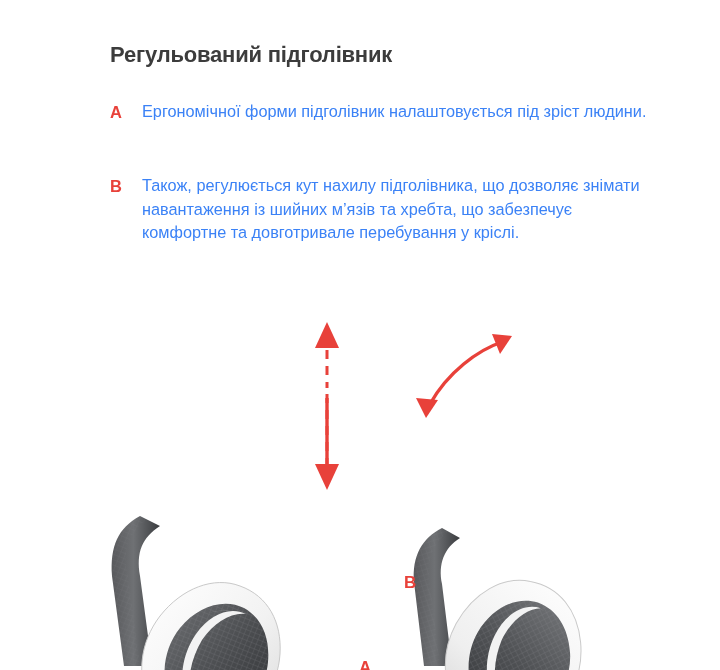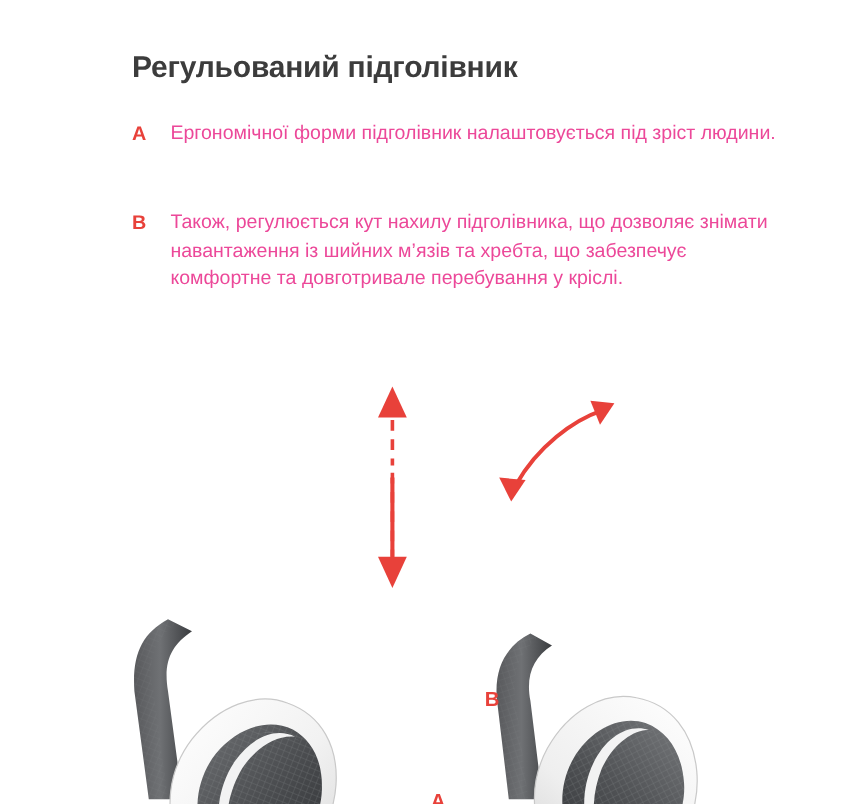--- a/index.html
+++ b/index.html
@@ -19,21 +19,21 @@
   .content {
     position: absolute;
     left: 0;
     top: 0;
     width: 720px;
   }
   .title {
     position: absolute;
     left: 110px;
     top: 42px;
-    font-size: 25px;
+    font-size: 22px;
     font-weight: bold;
     color: #3c3c3c;
     letter-spacing: -0.2px;
     white-space: nowrap;
   }
   .bullet-row {
     position: absolute;
     display: flex;
     align-items: flex-start;
   }
@@ -45,21 +45,21 @@
     width: 32px;
     font-size: 16.5px;
     font-weight: bold;
     color: #e8413a;
     line-height: 23px;
     padding-top: 1px;
   }
   .bullet-text {
     flex: 1 1 auto;
     font-size: 16.3px;
-    color: #ec4899;
+    color: #3b82f6;
     line-height: 23.5px;
   }
 
   
   .illustration {
     position: absolute;
     left: 0;
     top: 276px;
     width: 720px;
     height: 394px;

